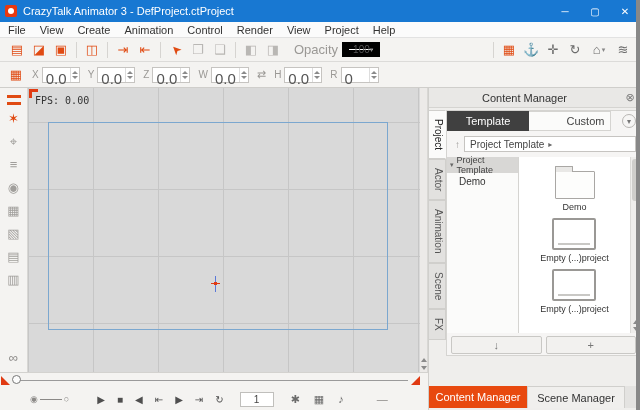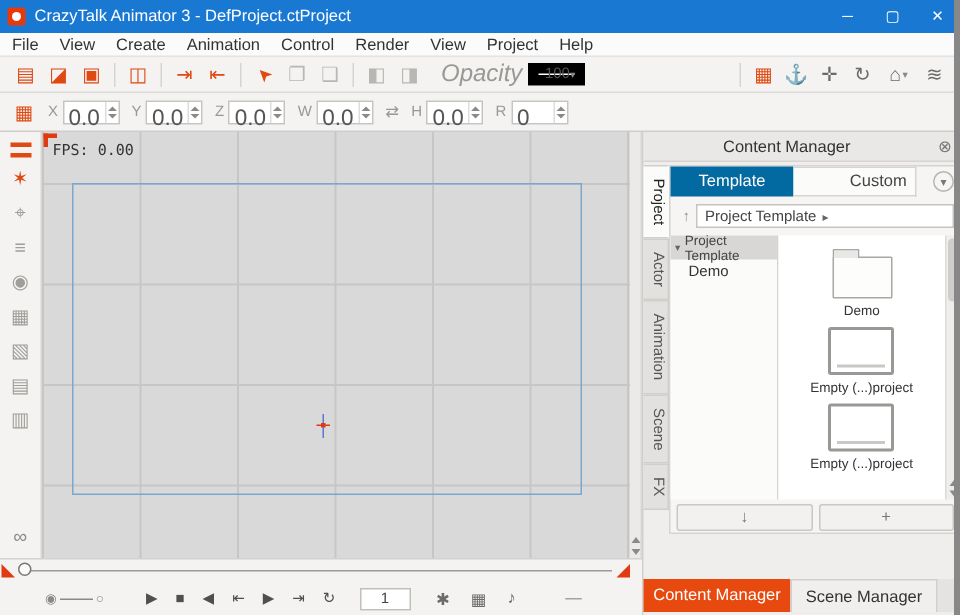--- a/index.html
+++ b/index.html
@@ -27,21 +27,21 @@
 
   
   .toolbar1 { position:absolute; left:0; top:38px; width:640px; height:24px; background:#f4f3f1;
               border-bottom:1px solid #dcdbd9; display:flex; align-items:center; padding:0 6px;
               font-size:13px; }
   .tico { width:22px; text-align:center; color:#e04a12; cursor:default; }
   .tico.gray { color:#b9b7b4; }
   .tico.dark { color:#6b6b6b; }
   .tsep { width:1px; height:16px; background:#d6d4d1; margin:0 4px; }
   .cursor-ico { display:inline-block; transform:rotate(-135deg); font-size:12px; }
-  .opacity-label { font-size:16px; color:#9a9895; margin:0 4px 0 10px;font-style:italic; }
+  .opacity-label { font-size:13px; color:#9a9895; margin:0 4px 0 10px; }
   .opacity-box { width:38px; height:15px; background:#fff; border:7px solid #000000; font-size:10px;
                  color:#555; display:flex; align-items:center; justify-content:space-between;
                  padding:0 2px 0 4px; }
   .opacity-box .dd { font-size:7px; color:#888; }
   .t1right { margin-left:auto; display:flex; align-items:center; }
   .homewrap { display:flex; align-items:center; width:26px; justify-content:center; color:#6b6b6b; }
   .homewrap .dd { font-size:7px; color:#888; margin-left:1px; }
 
   
   .toolbar2 { position:absolute; left:0; top:62px; width:640px; height:26px; background:#f4f3f1;
@@ -126,21 +126,21 @@
   .vtab { writing-mode:vertical-rl; font-size:10px; color:#555; background:#e2e1df;
           border:1px solid #d0cfcc; border-left:none; padding:8px 1px; text-align:center;
           cursor:default; }
   .vtab.active { background:#fbfbfa; color:#222; border-right-color:#fbfbfa; }
 
   .rp-main { position:absolute; left:17px; top:22px; width:195px; height:246px; background:#f6f5f4;
              border:1px solid #d5d4d1; }
   .cattabs { position:absolute; left:0; top:0; width:100%; height:20px; display:flex; align-items:stretch; }
   .cattab { width:82px; display:flex; align-items:center; justify-content:center; font-size:11px;
             cursor:default; }
-  .cattab.active { background:#0369a1; color:#fff; }
+  .cattab.active { background:#404040; color:#fff; }
   .cattab.inactive { background:#fbfbfa; color:#444; border:1px solid #d5d4d1; border-left:none;padding-left:32px; }
   .chevcircle { margin-left:auto; margin-right:4px; align-self:center; width:14px; height:14px;
                 border:1px solid #b8b6b3; border-radius:50%; display:flex; align-items:center;
                 justify-content:center; font-size:8px; color:#777; cursor:default; }
 
   .crumbrow { position:absolute; left:0; top:22px; width:100%; height:22px; display:flex;
               align-items:center; padding:0 4px; }
   .uplevel { font-size:10px; color:#9a9895; margin:0 4px; cursor:default; }
   .crumbbox { flex:1; height:16px; background:#fff; border:1px solid #c6c4c1; font-size:10px;
               color:#444; display:flex; align-items:center; padding-left:5px; gap:4px; }

